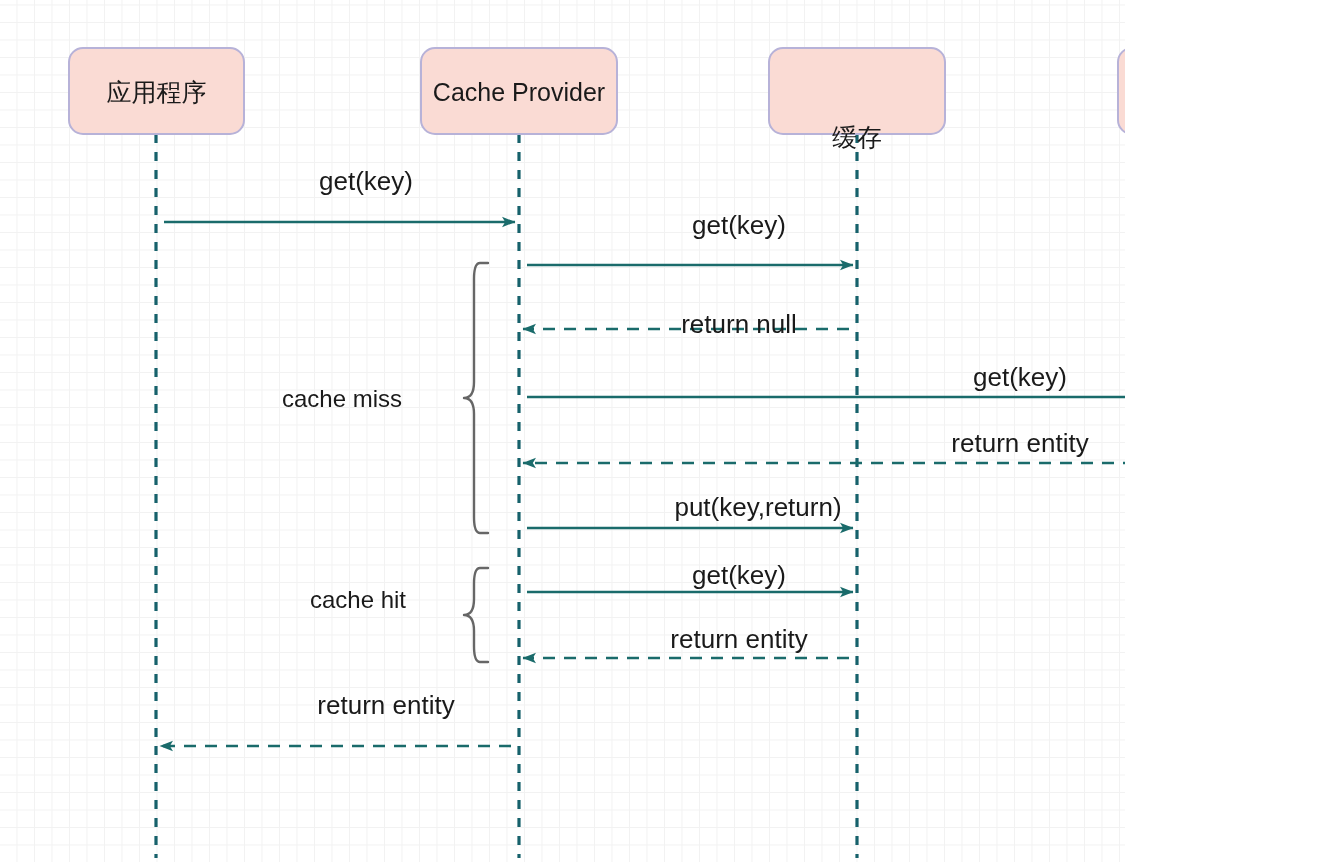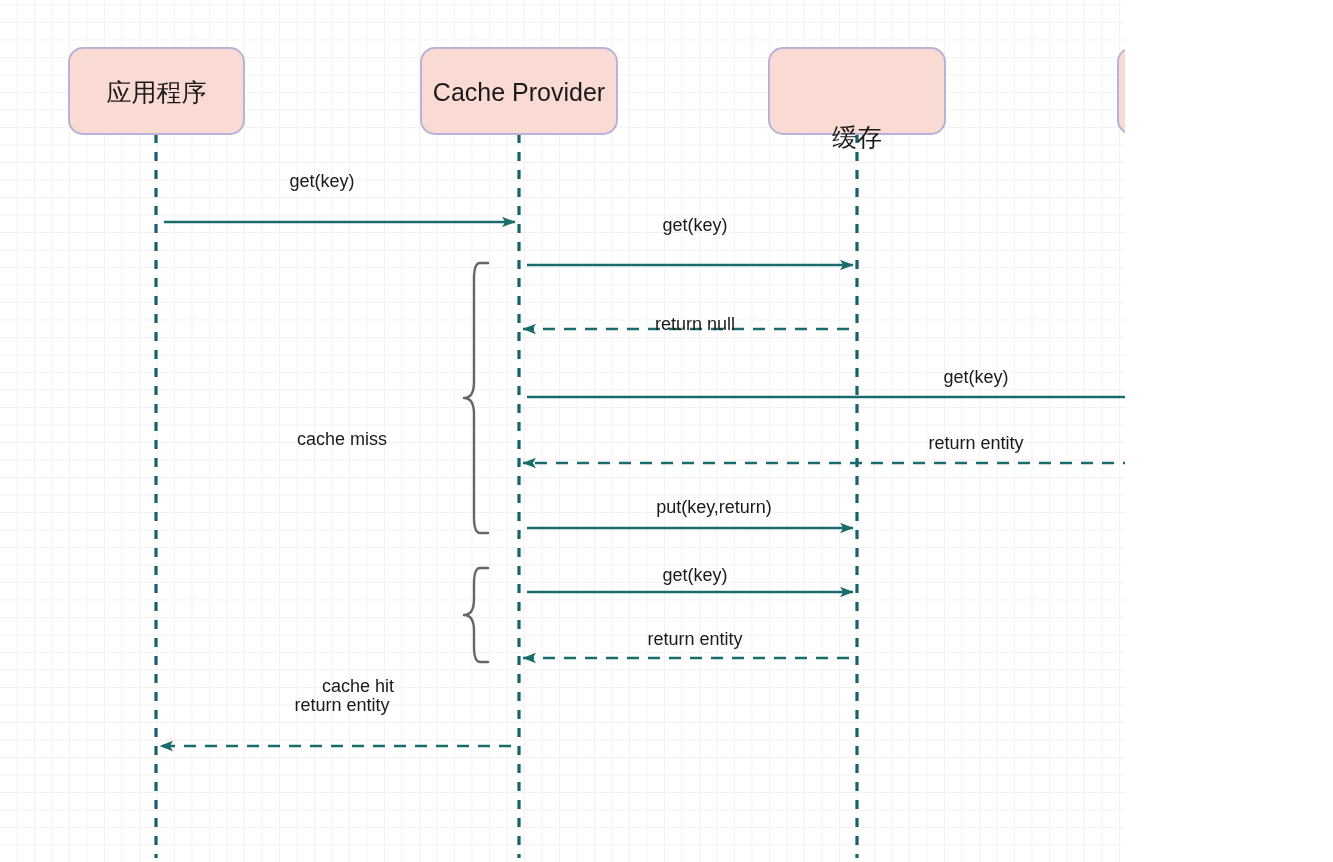--- a/index.html
+++ b/index.html
@@ -39,27 +39,27 @@
     color: #1a1a1a;
     white-space: nowrap;
     transform: translate(-50%, -50%);
     pointer-events: none;
   }
   .participant-label {
     font-size: 25px;
     line-height: 1;
   }
   .msg-label {
-    font-size: 18px;
+    font-size: 26px;
     line-height: 1;
+    margin-left: 44px;
   }
   .group-label {
-    font-size: 18px;
+    font-size: 24px;
     line-height: 1;
-    margin-top: 40px;
   }
 </style>
 </head>
 <body>
 
 <div id="canvas">
   <svg id="vec" viewBox="0 0 1333 862" xmlns="http://www.w3.org/2000/svg">
     <defs>
       <marker id="arrowSolid" markerWidth="14" markerHeight="12" refX="13" refY="6" orient="auto" markerUnits="userSpaceOnUse">
         <path d="M0,0.8 L13.5,6 L0,11.2 L3.2,6 Z" fill="#1a6b6b"></path>
@@ -104,15 +104,15 @@
       <div class="lbl msg-label" style="left: 322px; top: 181px;">get(key)</div>
       <div class="lbl msg-label" style="left: 695px; top: 225px;">get(key)</div>
       <div class="lbl msg-label" style="left: 695px; top: 324px;">return null</div>
       <div class="lbl msg-label" style="left: 976px; top: 377px;">get(key)</div>
       <div class="lbl msg-label" style="left: 976px; top: 443px;">return entity</div>
       <div class="lbl msg-label" style="left: 714px; top: 507px;">put(key,return)</div>
       <div class="lbl msg-label" style="left: 695px; top: 575px;">get(key)</div>
       <div class="lbl msg-label" style="left: 695px; top: 639px;">return entity</div>
       <div class="lbl msg-label" style="left: 342px; top: 705px;">return entity</div>
       <div class="lbl group-label" style="left: 342px; top: 399px;">cache miss</div>
-      <div class="lbl group-label" style="left: 358px; top: 646px;">cache hit</div>
+      <div class="lbl group-label" style="left: 358px; top: 600px;">cache hit</div>
     </div>
 </div>
 
 </body></html>

